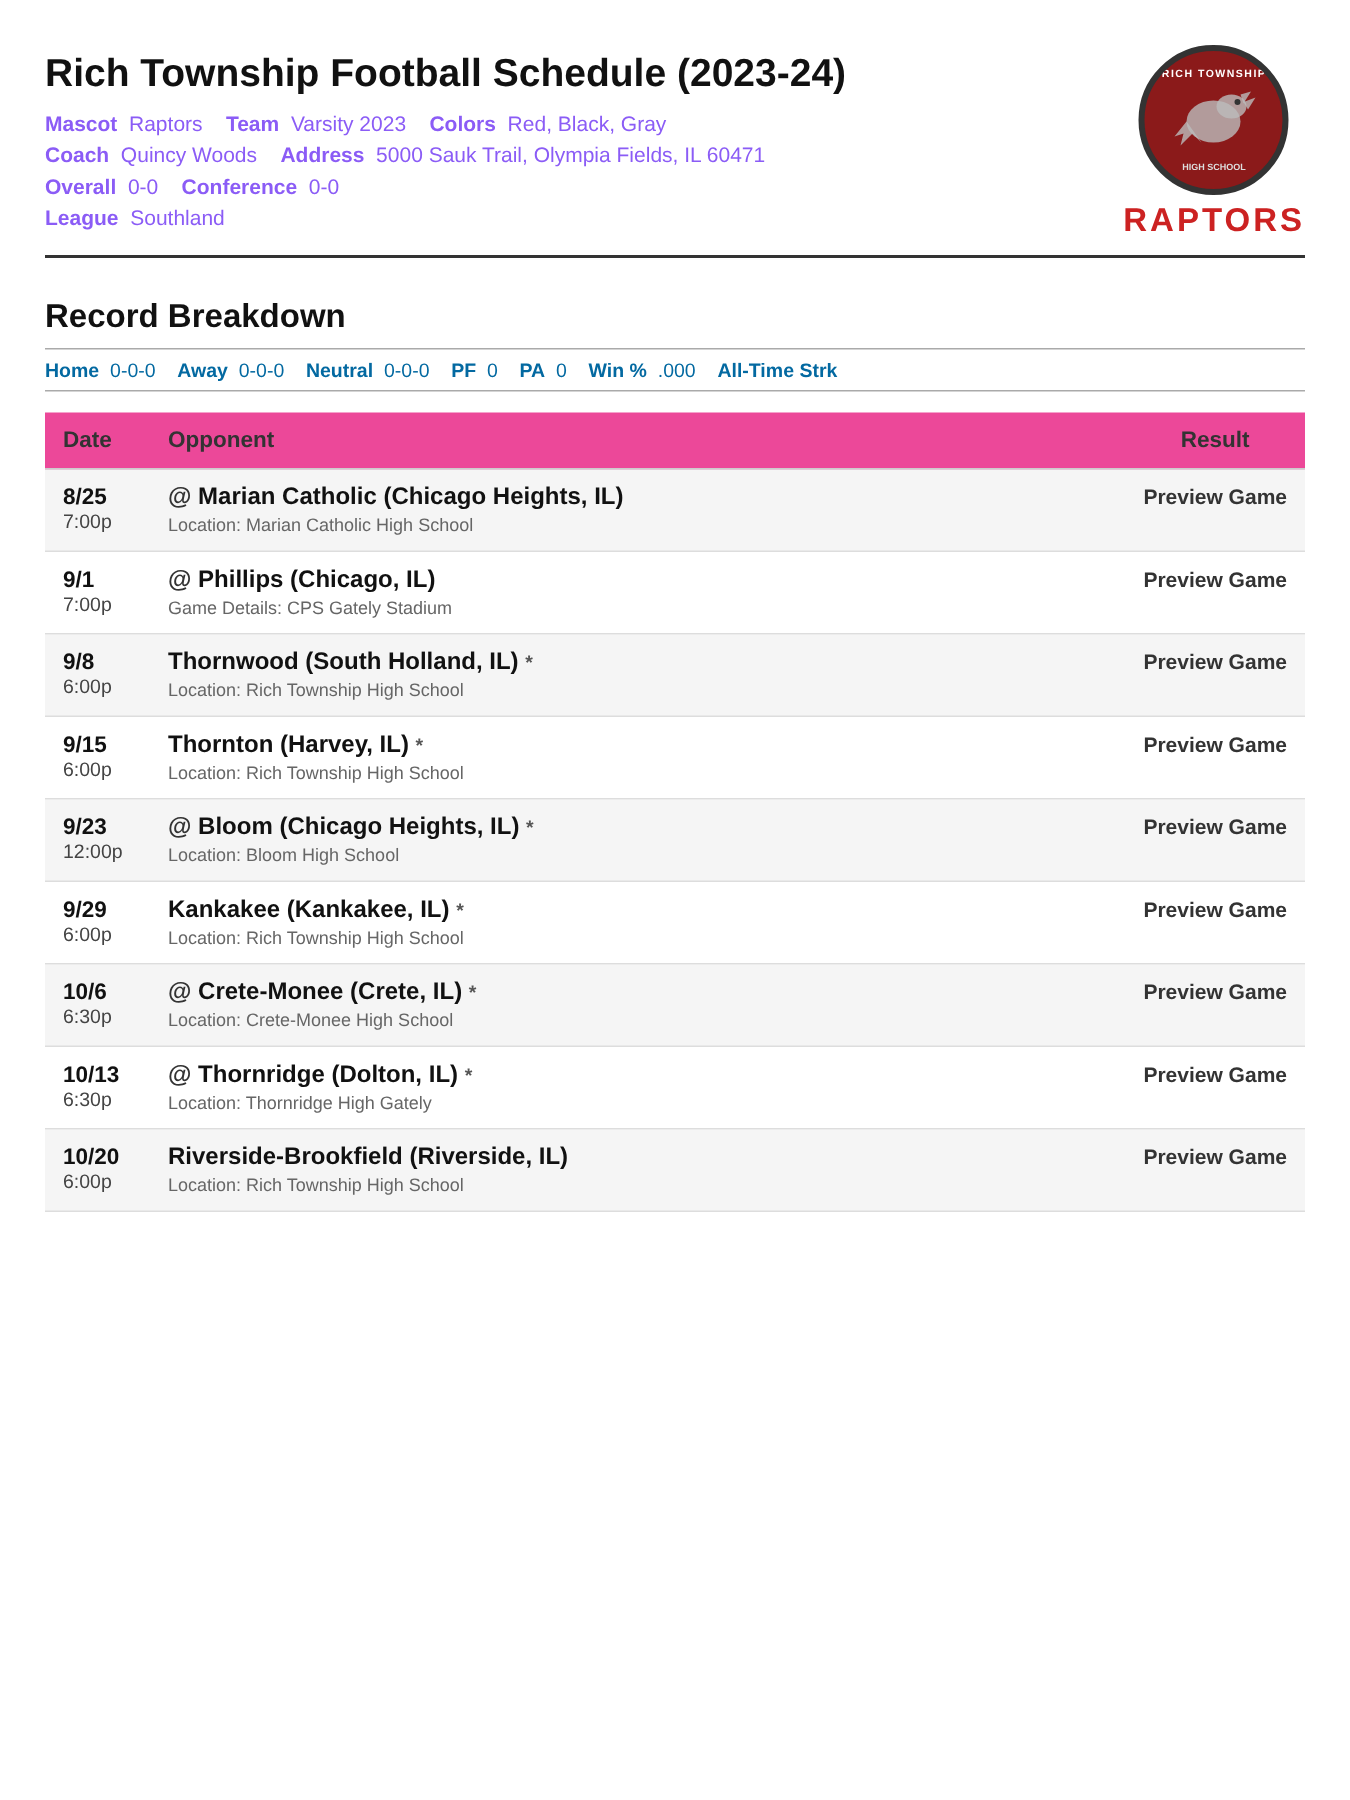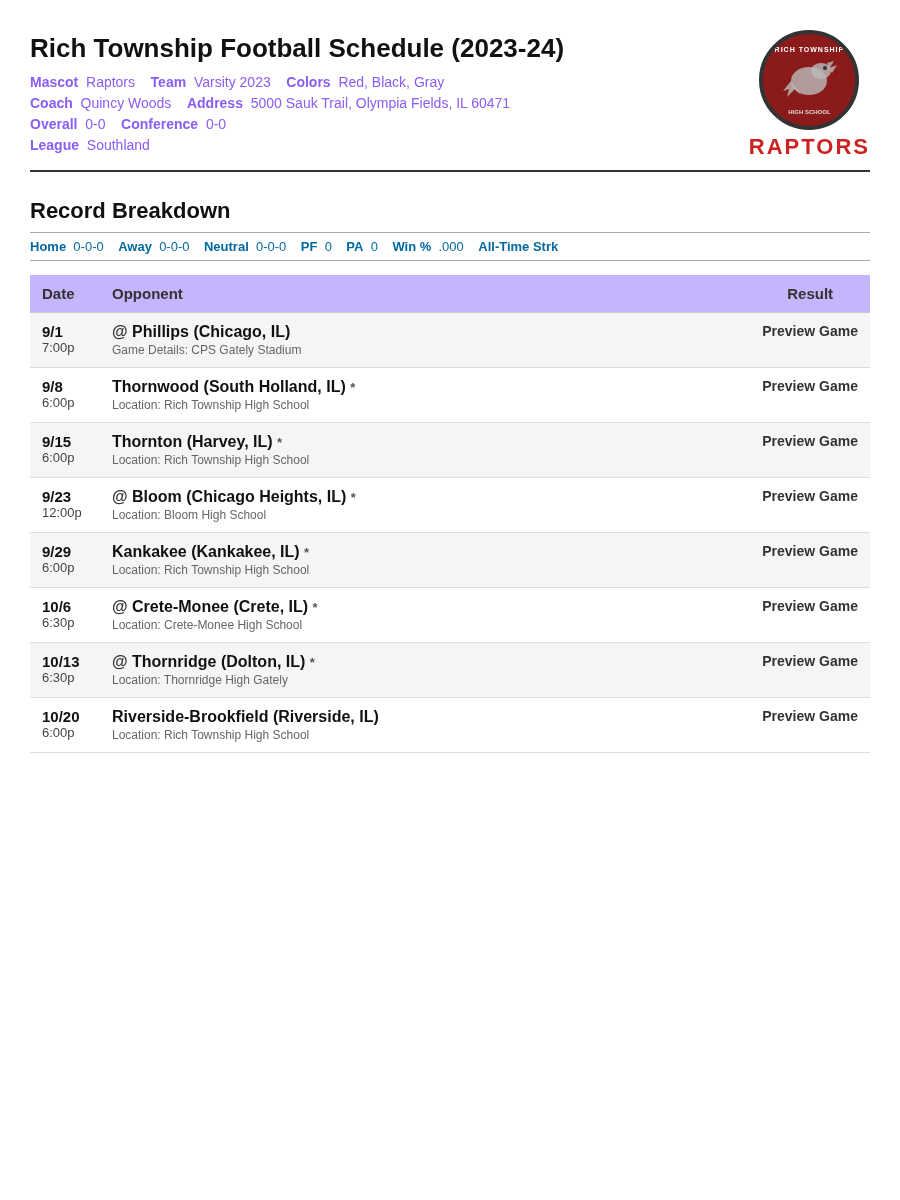--- a/index.html
+++ b/index.html
@@ -98,21 +98,21 @@
     .record-stats-line .label {
       font-weight: bold;
     }
     .schedule-table {
       width: 100%;
       border-collapse: collapse;
       margin-top: 10px;
       font-size: 14px;
     }
     .schedule-table thead tr {
-      background: #c4b5fd;
+      background: #ec4899;
     }
     .schedule-table thead th {
       text-align: left;
       padding: 10px 12px;
       font-size: 15px;
       font-weight: bold;
       color: #333;
       border-bottom: 1px solid #ccc;
     }
     .schedule-table thead th.result-col {
@@ -248,20 +248,33 @@
 
 <table class="schedule-table">
   <thead>
     <tr>
       <th>Date</th>
       <th>Opponent</th>
       <th class="result-col">Result</th>
     </tr>
   </thead>
   <tbody id="schedule-tbody">
+  <tr>
+        <td class="date-cell">
+          <div class="date-main">8/25</div>
+          <div class="date-time">7:00p</div>
+        </td>
+        <td class="opponent-cell">
+    <div class="opponent-name">
+      <span class="away-indicator">@ </span><strong>Marian Catholic</strong> <span>(Chicago Heights, IL)</span>
+    </div>
+    <div class="opponent-detail">Location: Marian Catholic High School</div>
+  </td>
+        <td class="result-cell">Preview Game</td>
+      </tr>
       <tr>
         <td class="date-cell">
           <div class="date-main">9/1</div>
           <div class="date-time">7:00p</div>
         </td>
         <td class="opponent-cell">
     <div class="opponent-name">
       <span class="away-indicator">@ </span><strong>Phillips</strong> <span>(Chicago, IL)</span>
     </div>
     <div class="opponent-detail">Game Details: CPS Gately Stadium</div>

